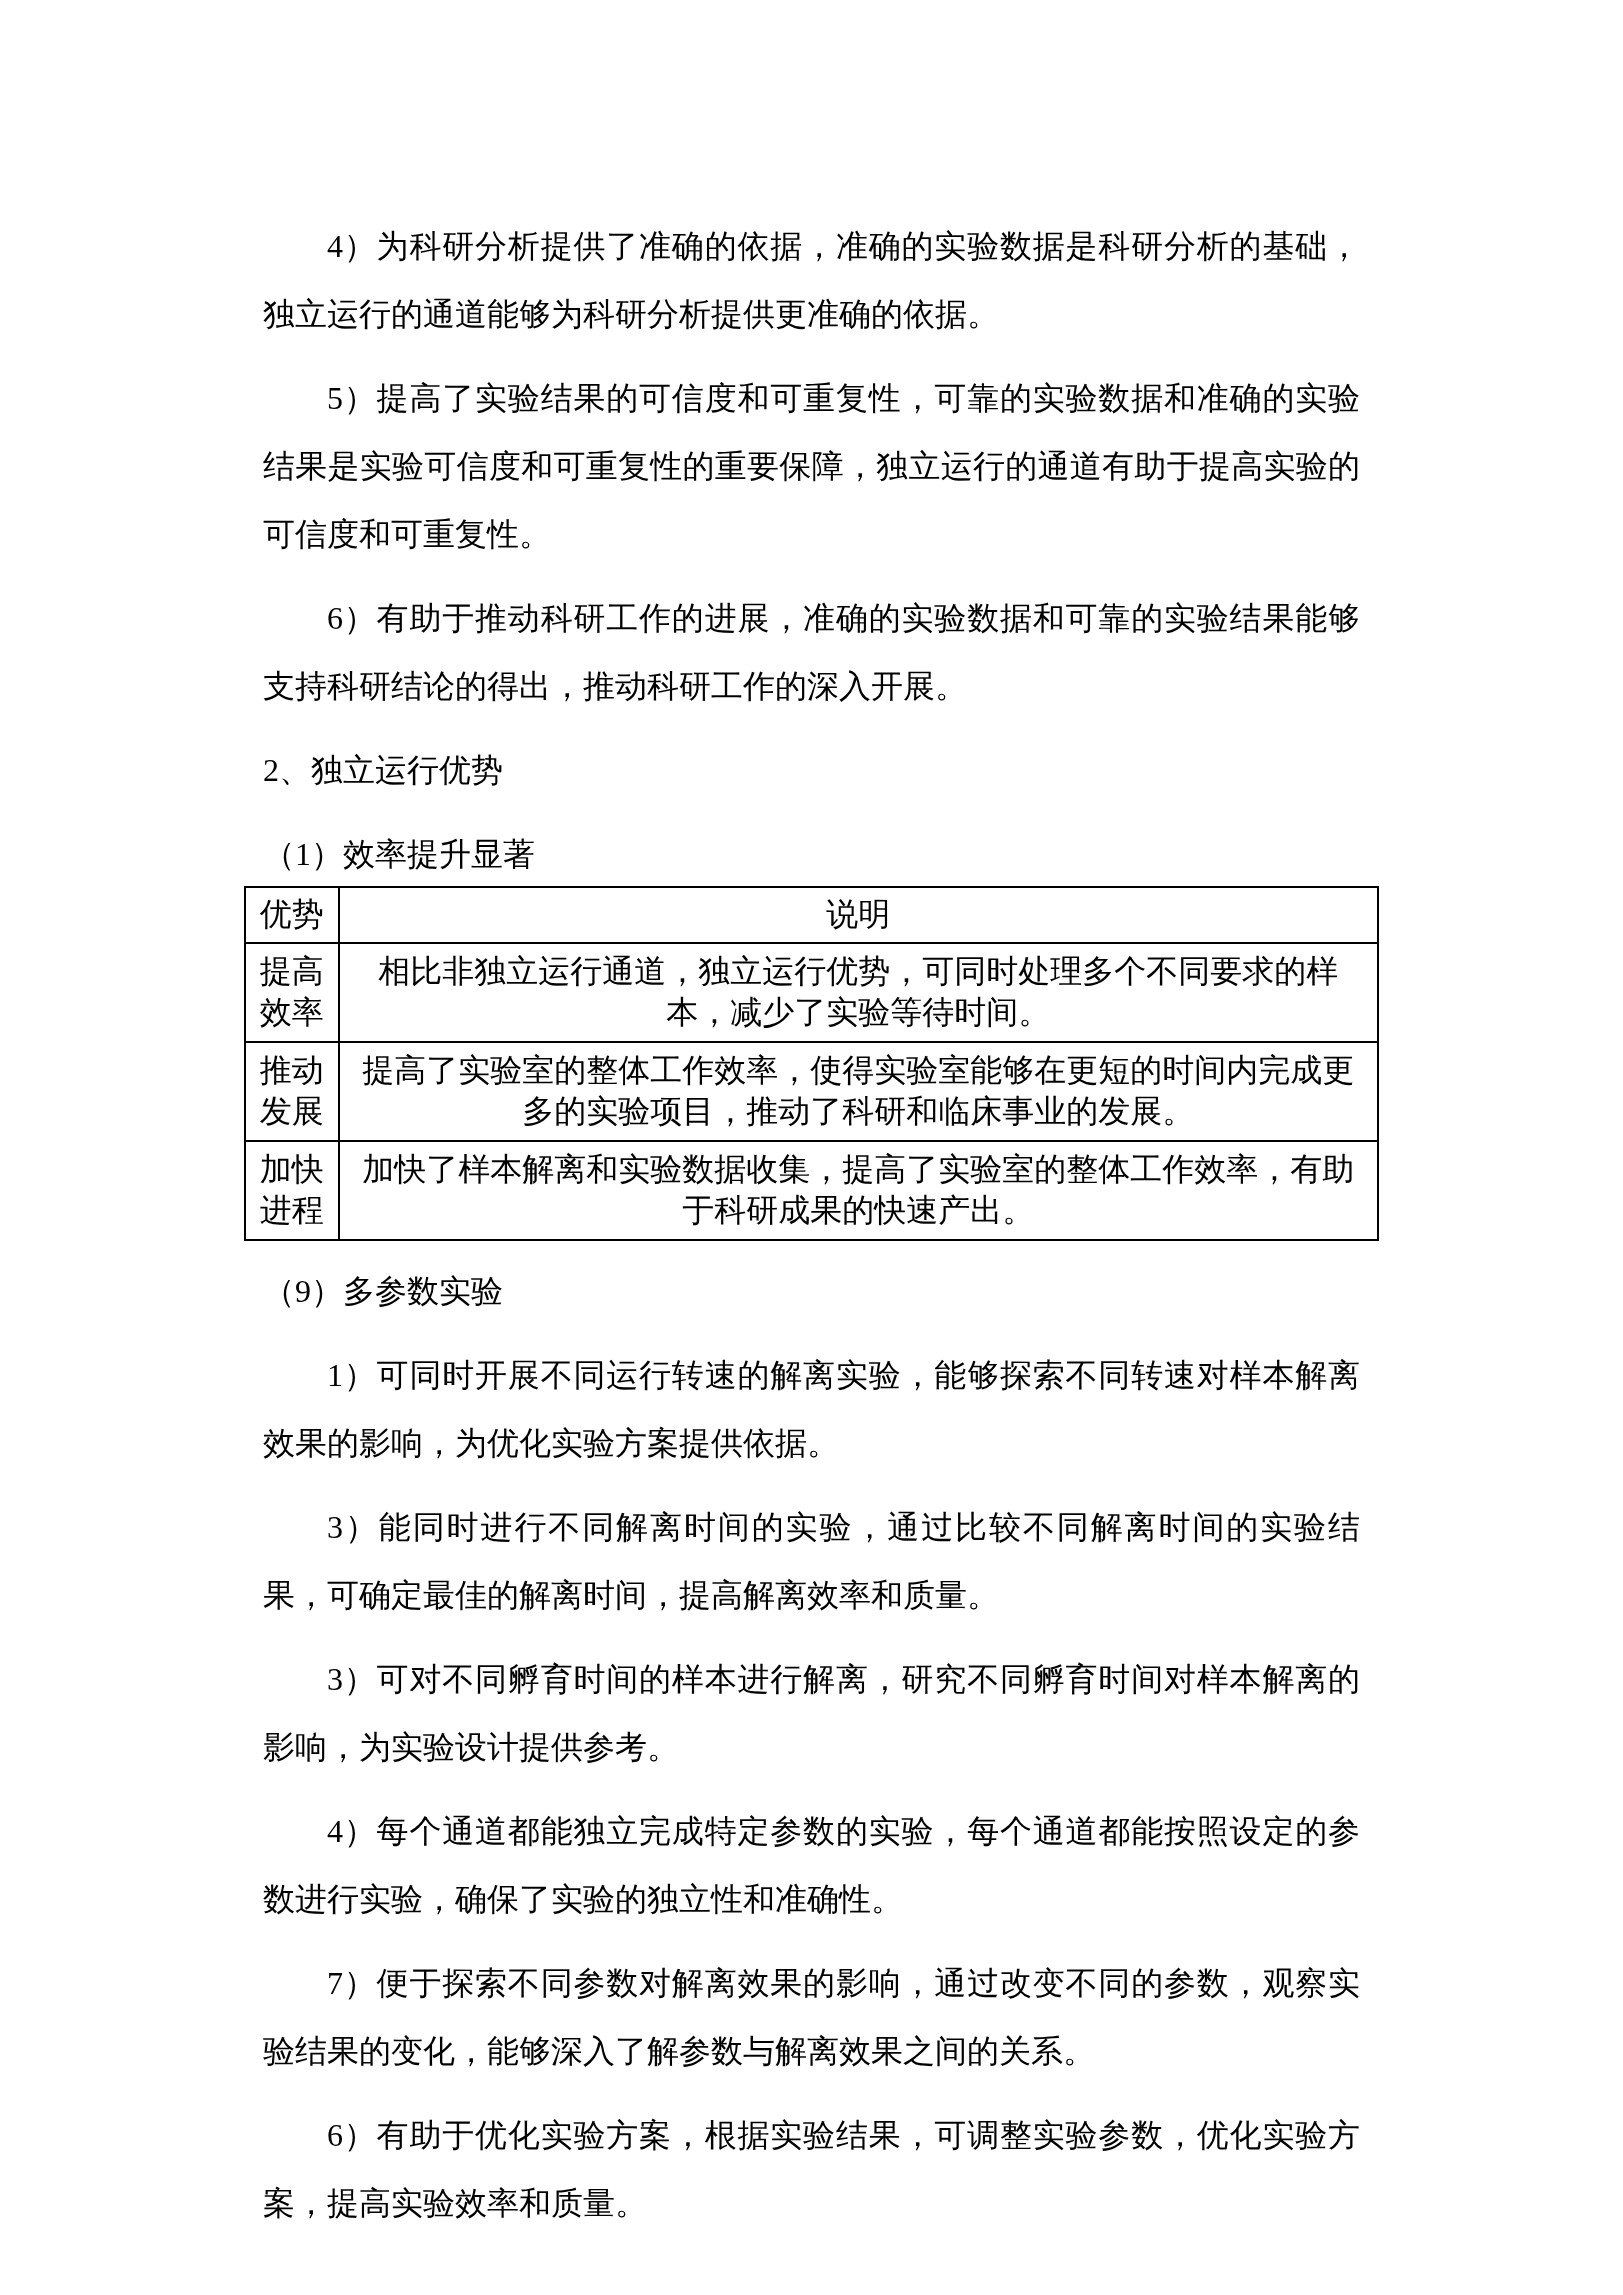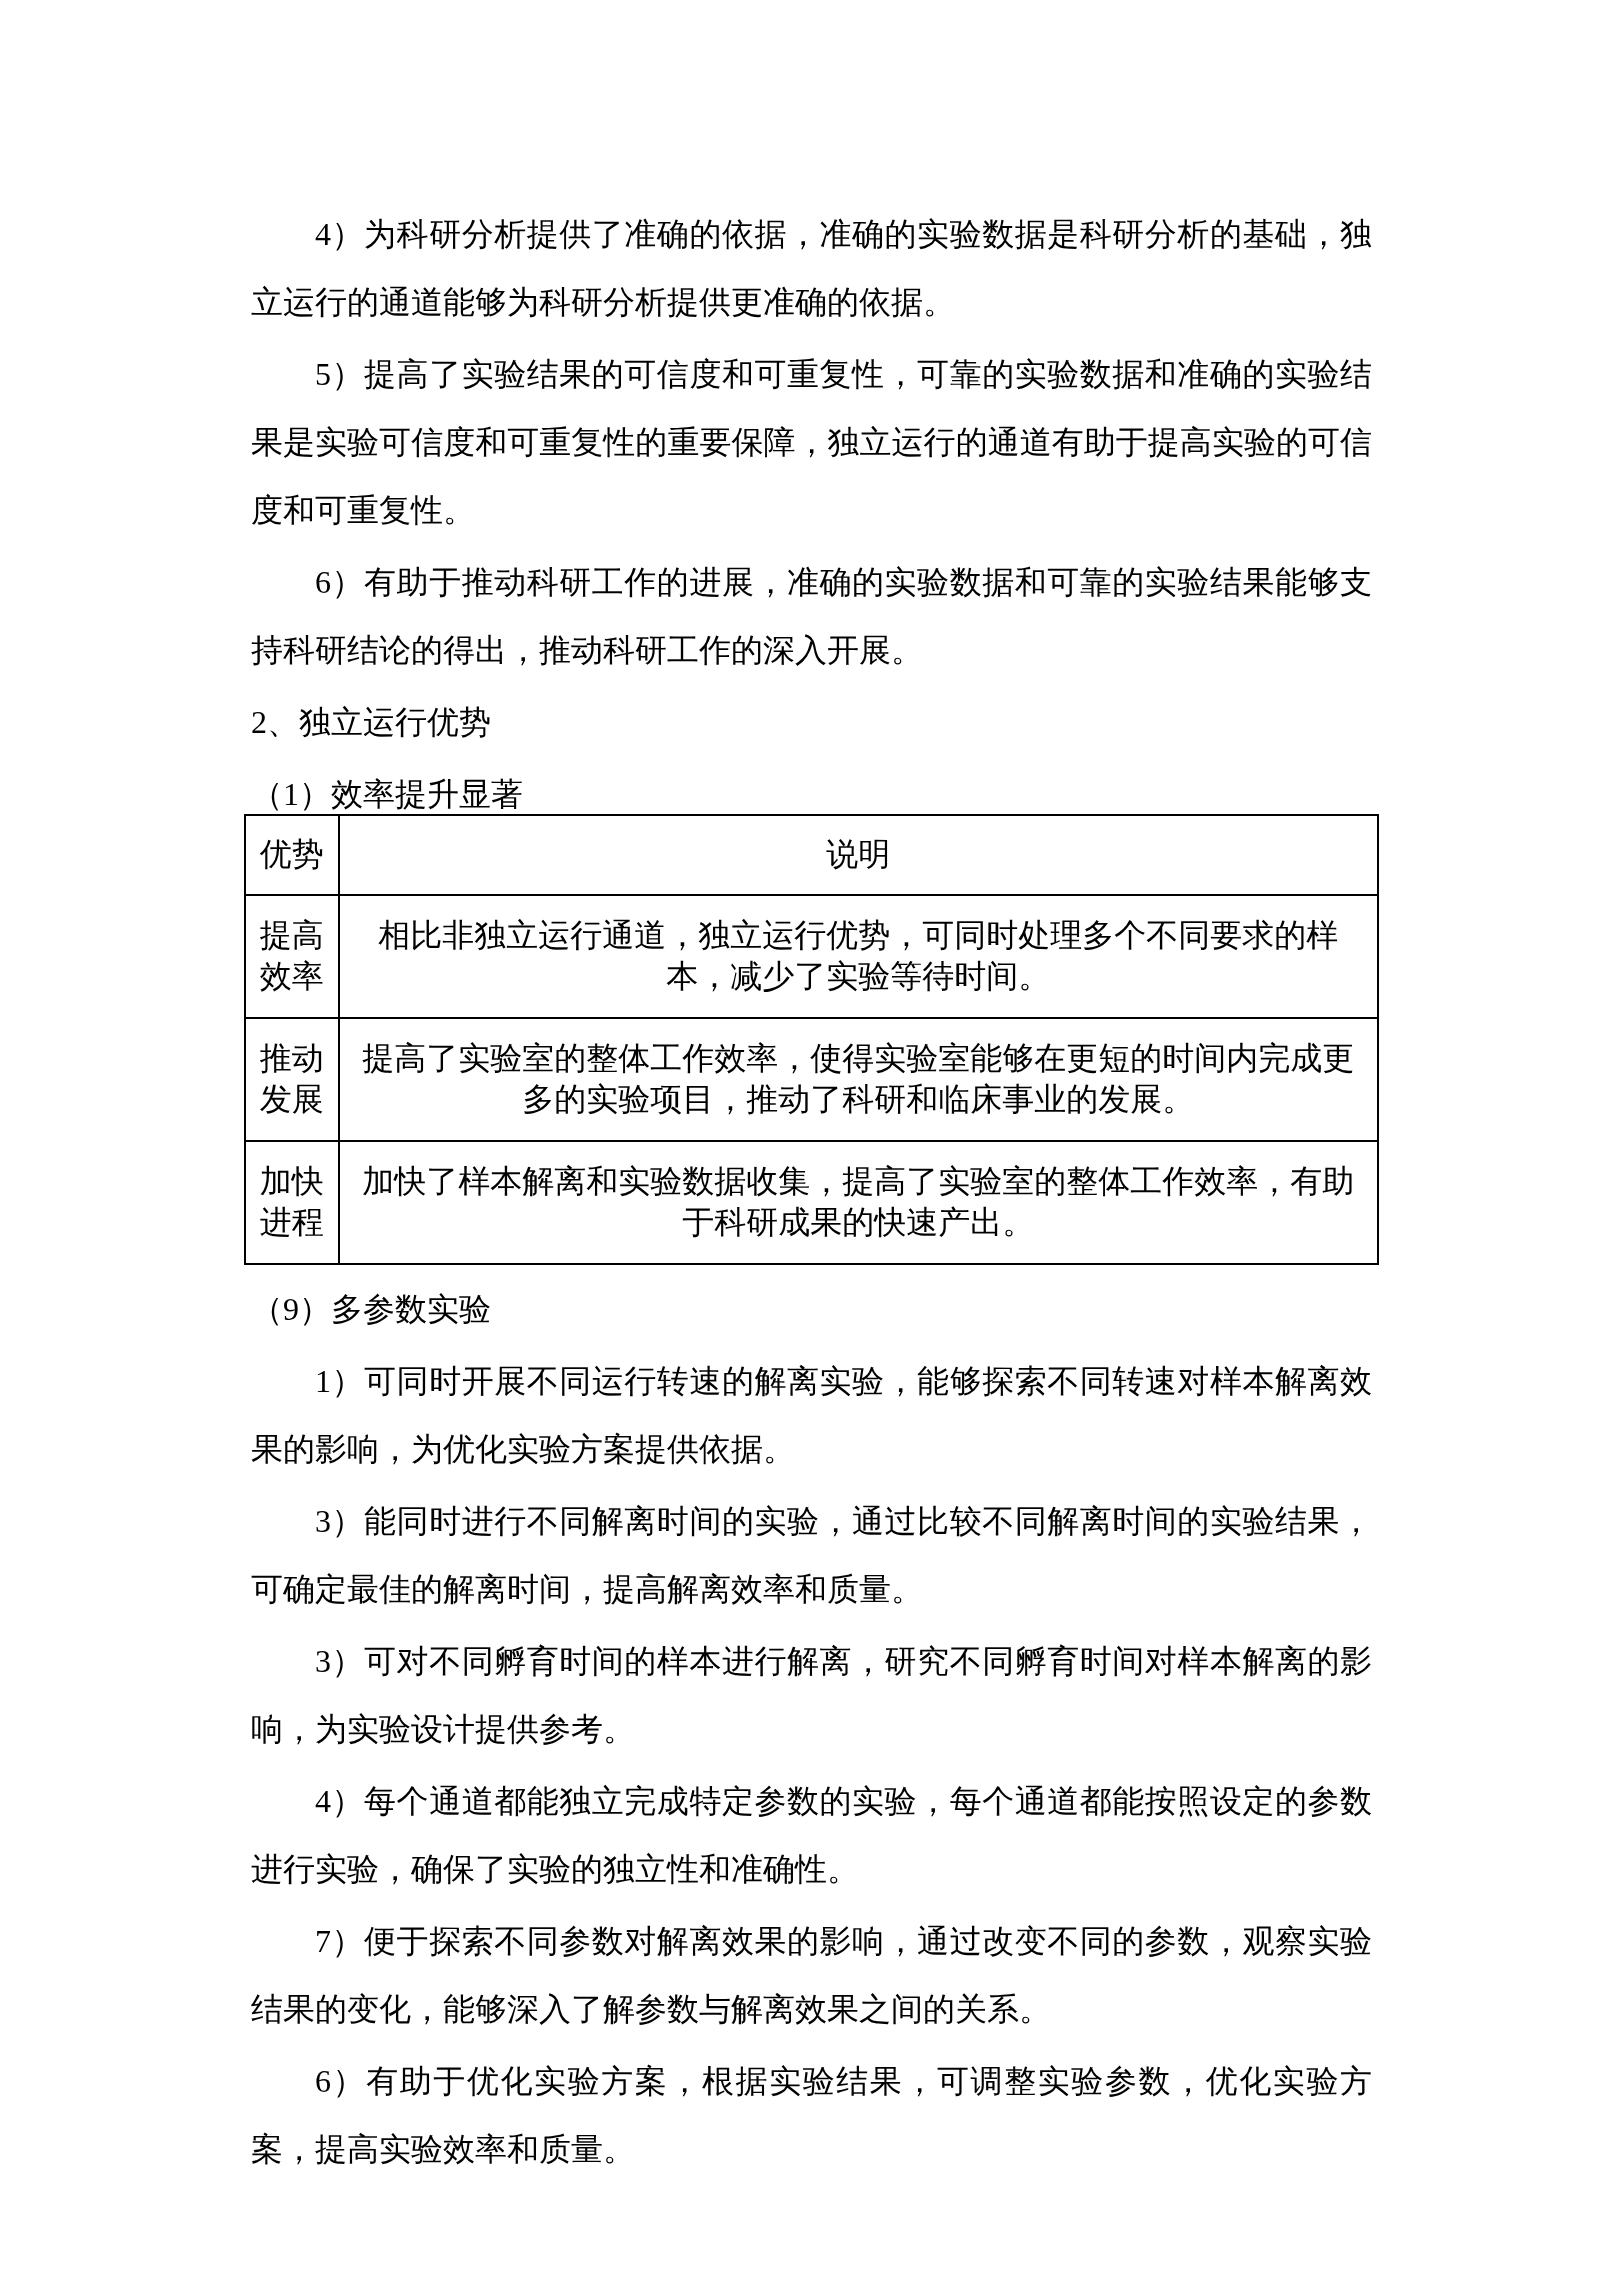--- a/index.html
+++ b/index.html
@@ -21,21 +21,21 @@
     left: 247px;
     top: 196px;
     width: 1129px;
     font-size: 32px;
     line-height: 68px;
     text-align: justify;
     text-justify: inter-ideograph;
     word-break: normal;
   }
   .content p {
-    margin: 4px;
+    margin: 16px;
     padding: 0;
   }
   p.para {
     text-indent: 2em;
   }
   p.heading {
     text-indent: 0;
     text-align: left;
   }
   table.doc-table {
@@ -45,21 +45,21 @@
     margin: -18.3px 0 9.8px -3.3px;
     font-size: 32px;
   }
   table.doc-table th,
   table.doc-table td {
     border: 2px solid #000000;
     font-weight: normal;
     vertical-align: middle;
     line-height: 41px;
     text-align: center;
-    padding: 12px;
+    padding: 0;
     overflow: hidden;
   }
   table.doc-table col.c1 { width: 94px; }
   table.doc-table thead th { height: 54px; }
   table.doc-table tbody td { height: 97px; }
   table.doc-table td.cell-desc,
   table.doc-table th.head-desc {
     padding: 0 20px;
   }
 </style>

